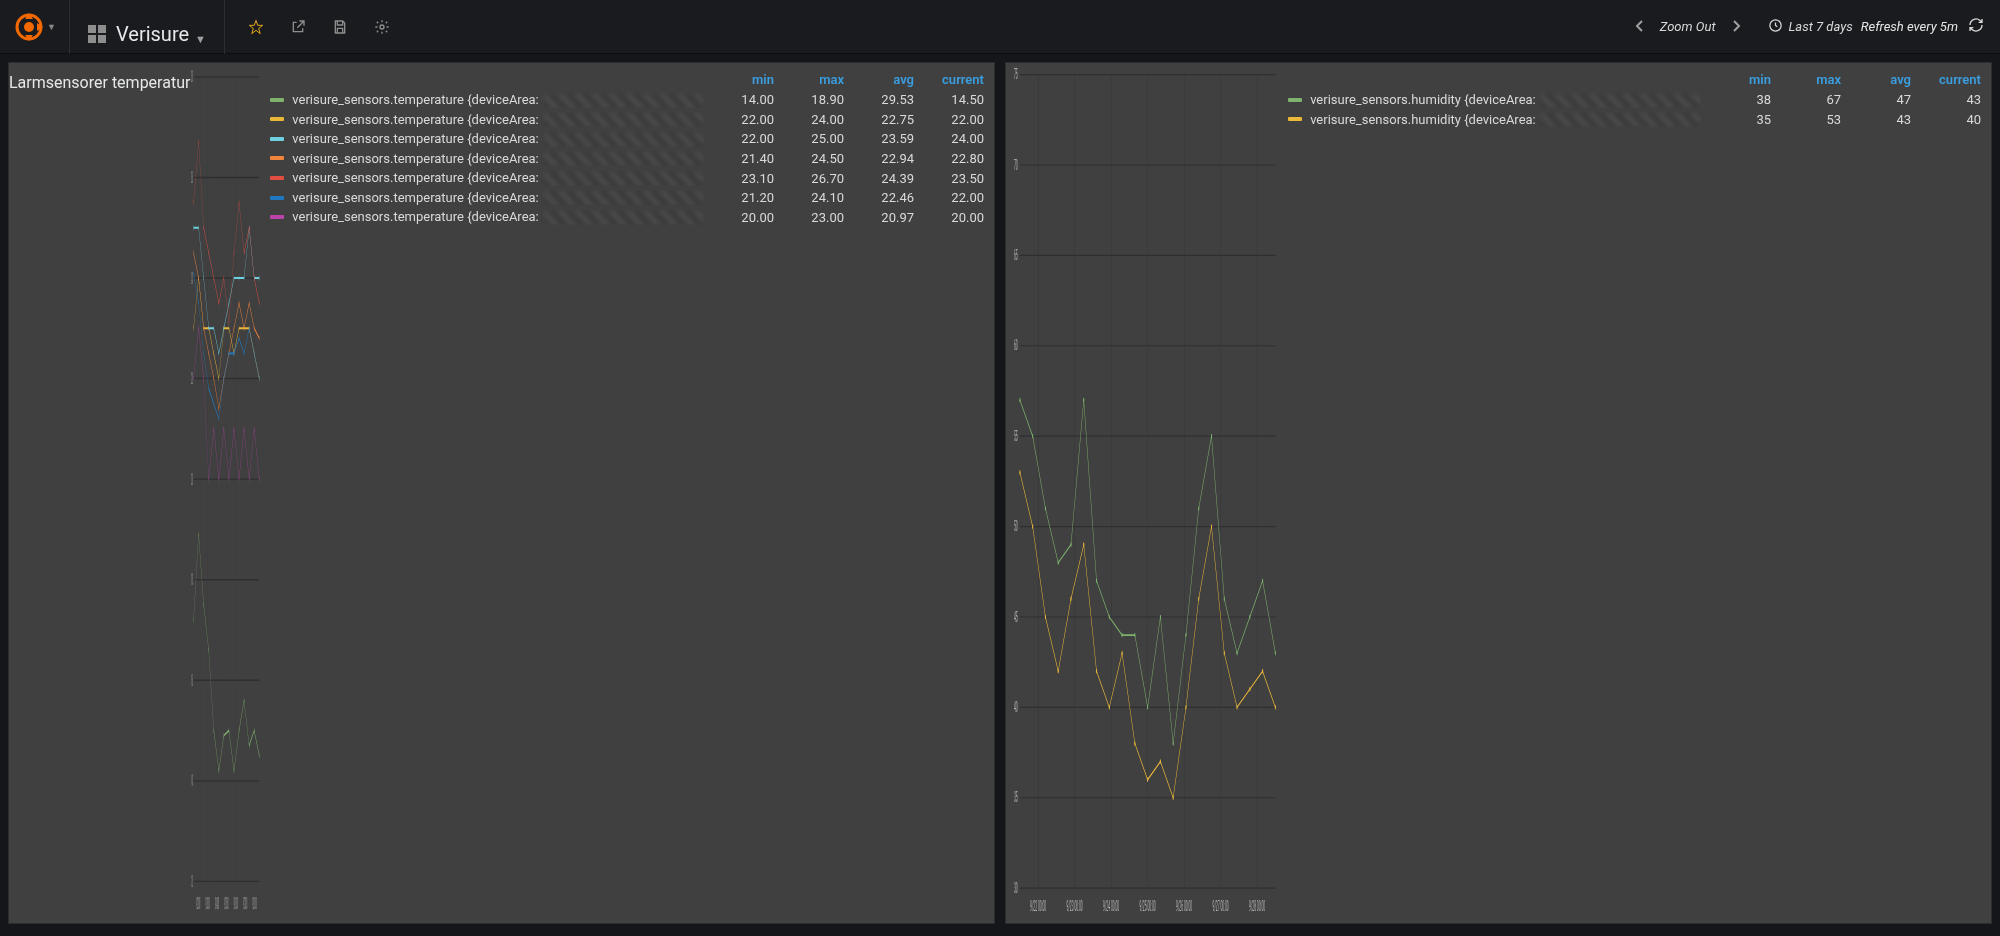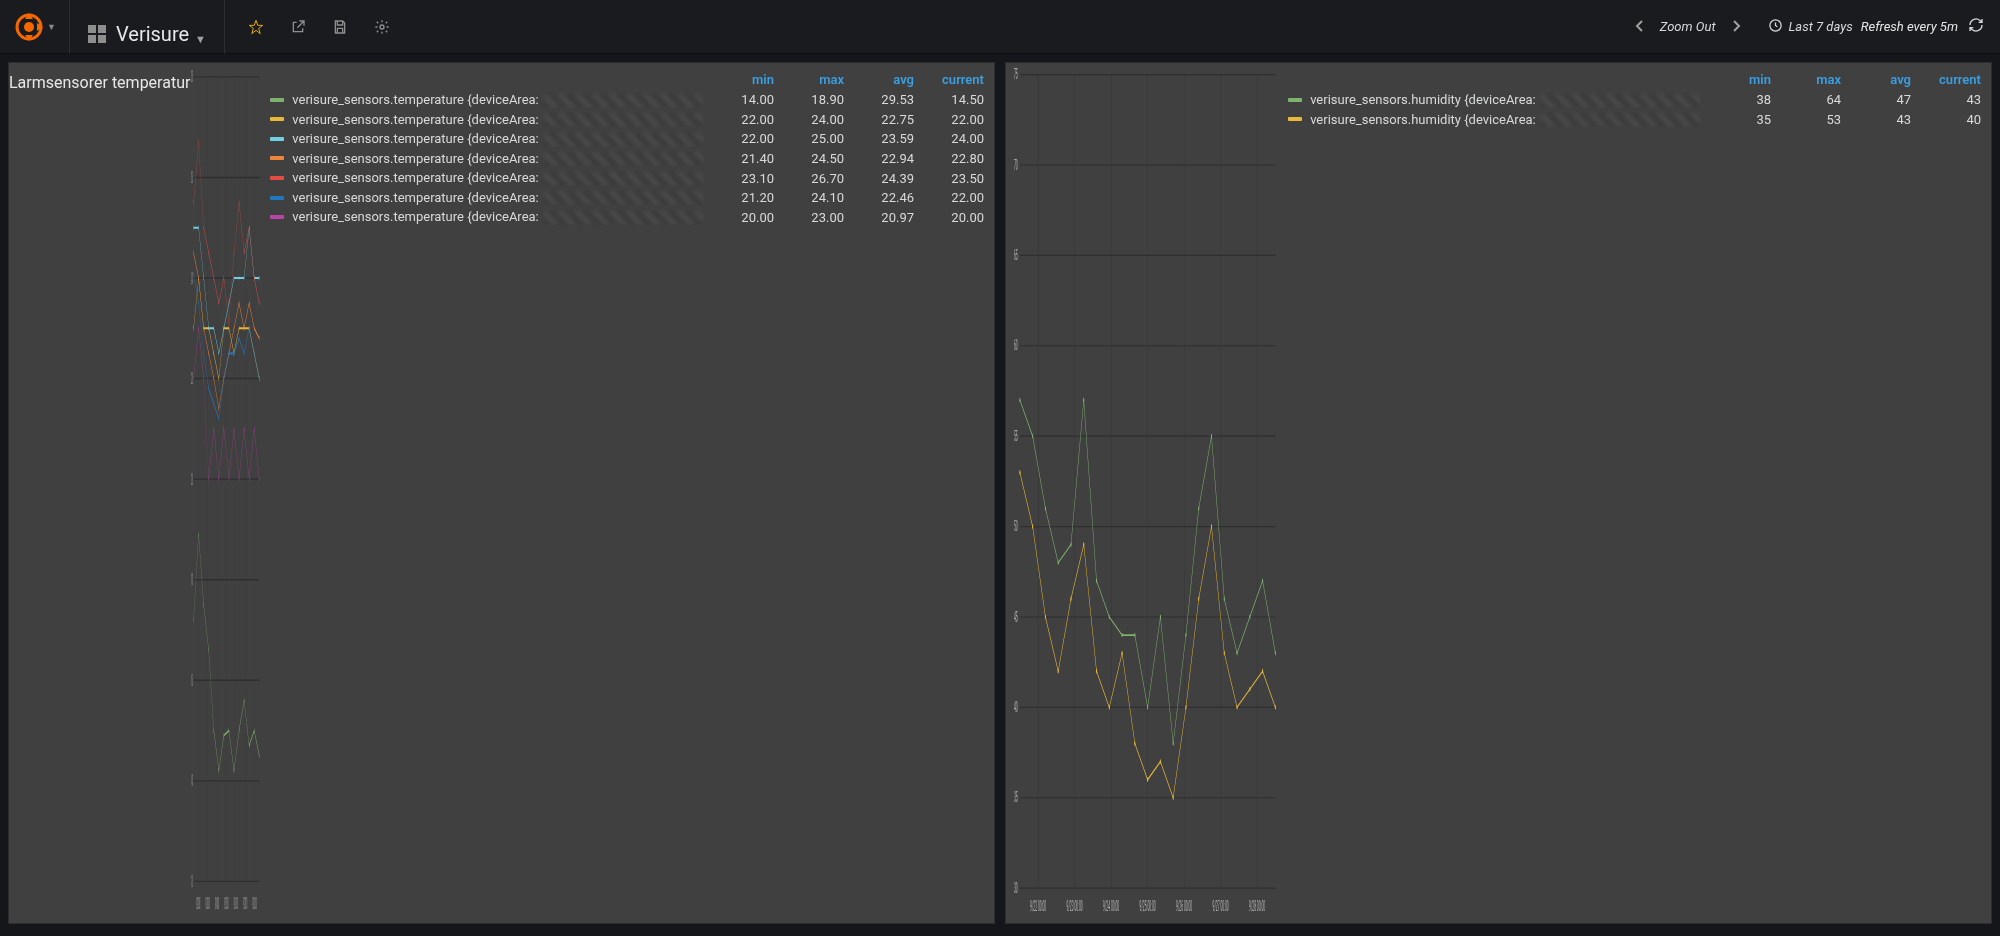--- a/index.html
+++ b/index.html
@@ -517,21 +517,21 @@
         <div class="lcol">min</div>
         <div class="lcol">max</div>
         <div class="lcol">avg</div>
         <div class="lcol">current</div>
       </div>
       <div id="legend-right">
           <div class="legend-row">
       <div class="swatch" style="background:#7EB26D"></div>
       <div class="lname">verisure_sensors.humidity {deviceArea: <span class="redacted"></span></div>
       <div class="lcol">38</div>
-      <div class="lcol">64</div>
+      <div class="lcol">67</div>
       <div class="lcol">47</div>
       <div class="lcol">43</div>
           </div>
           <div class="legend-row">
       <div class="swatch" style="background:#EAB839"></div>
       <div class="lname">verisure_sensors.humidity {deviceArea: <span class="redacted"></span></div>
       <div class="lcol">35</div>
       <div class="lcol">53</div>
       <div class="lcol">43</div>
       <div class="lcol">40</div>

